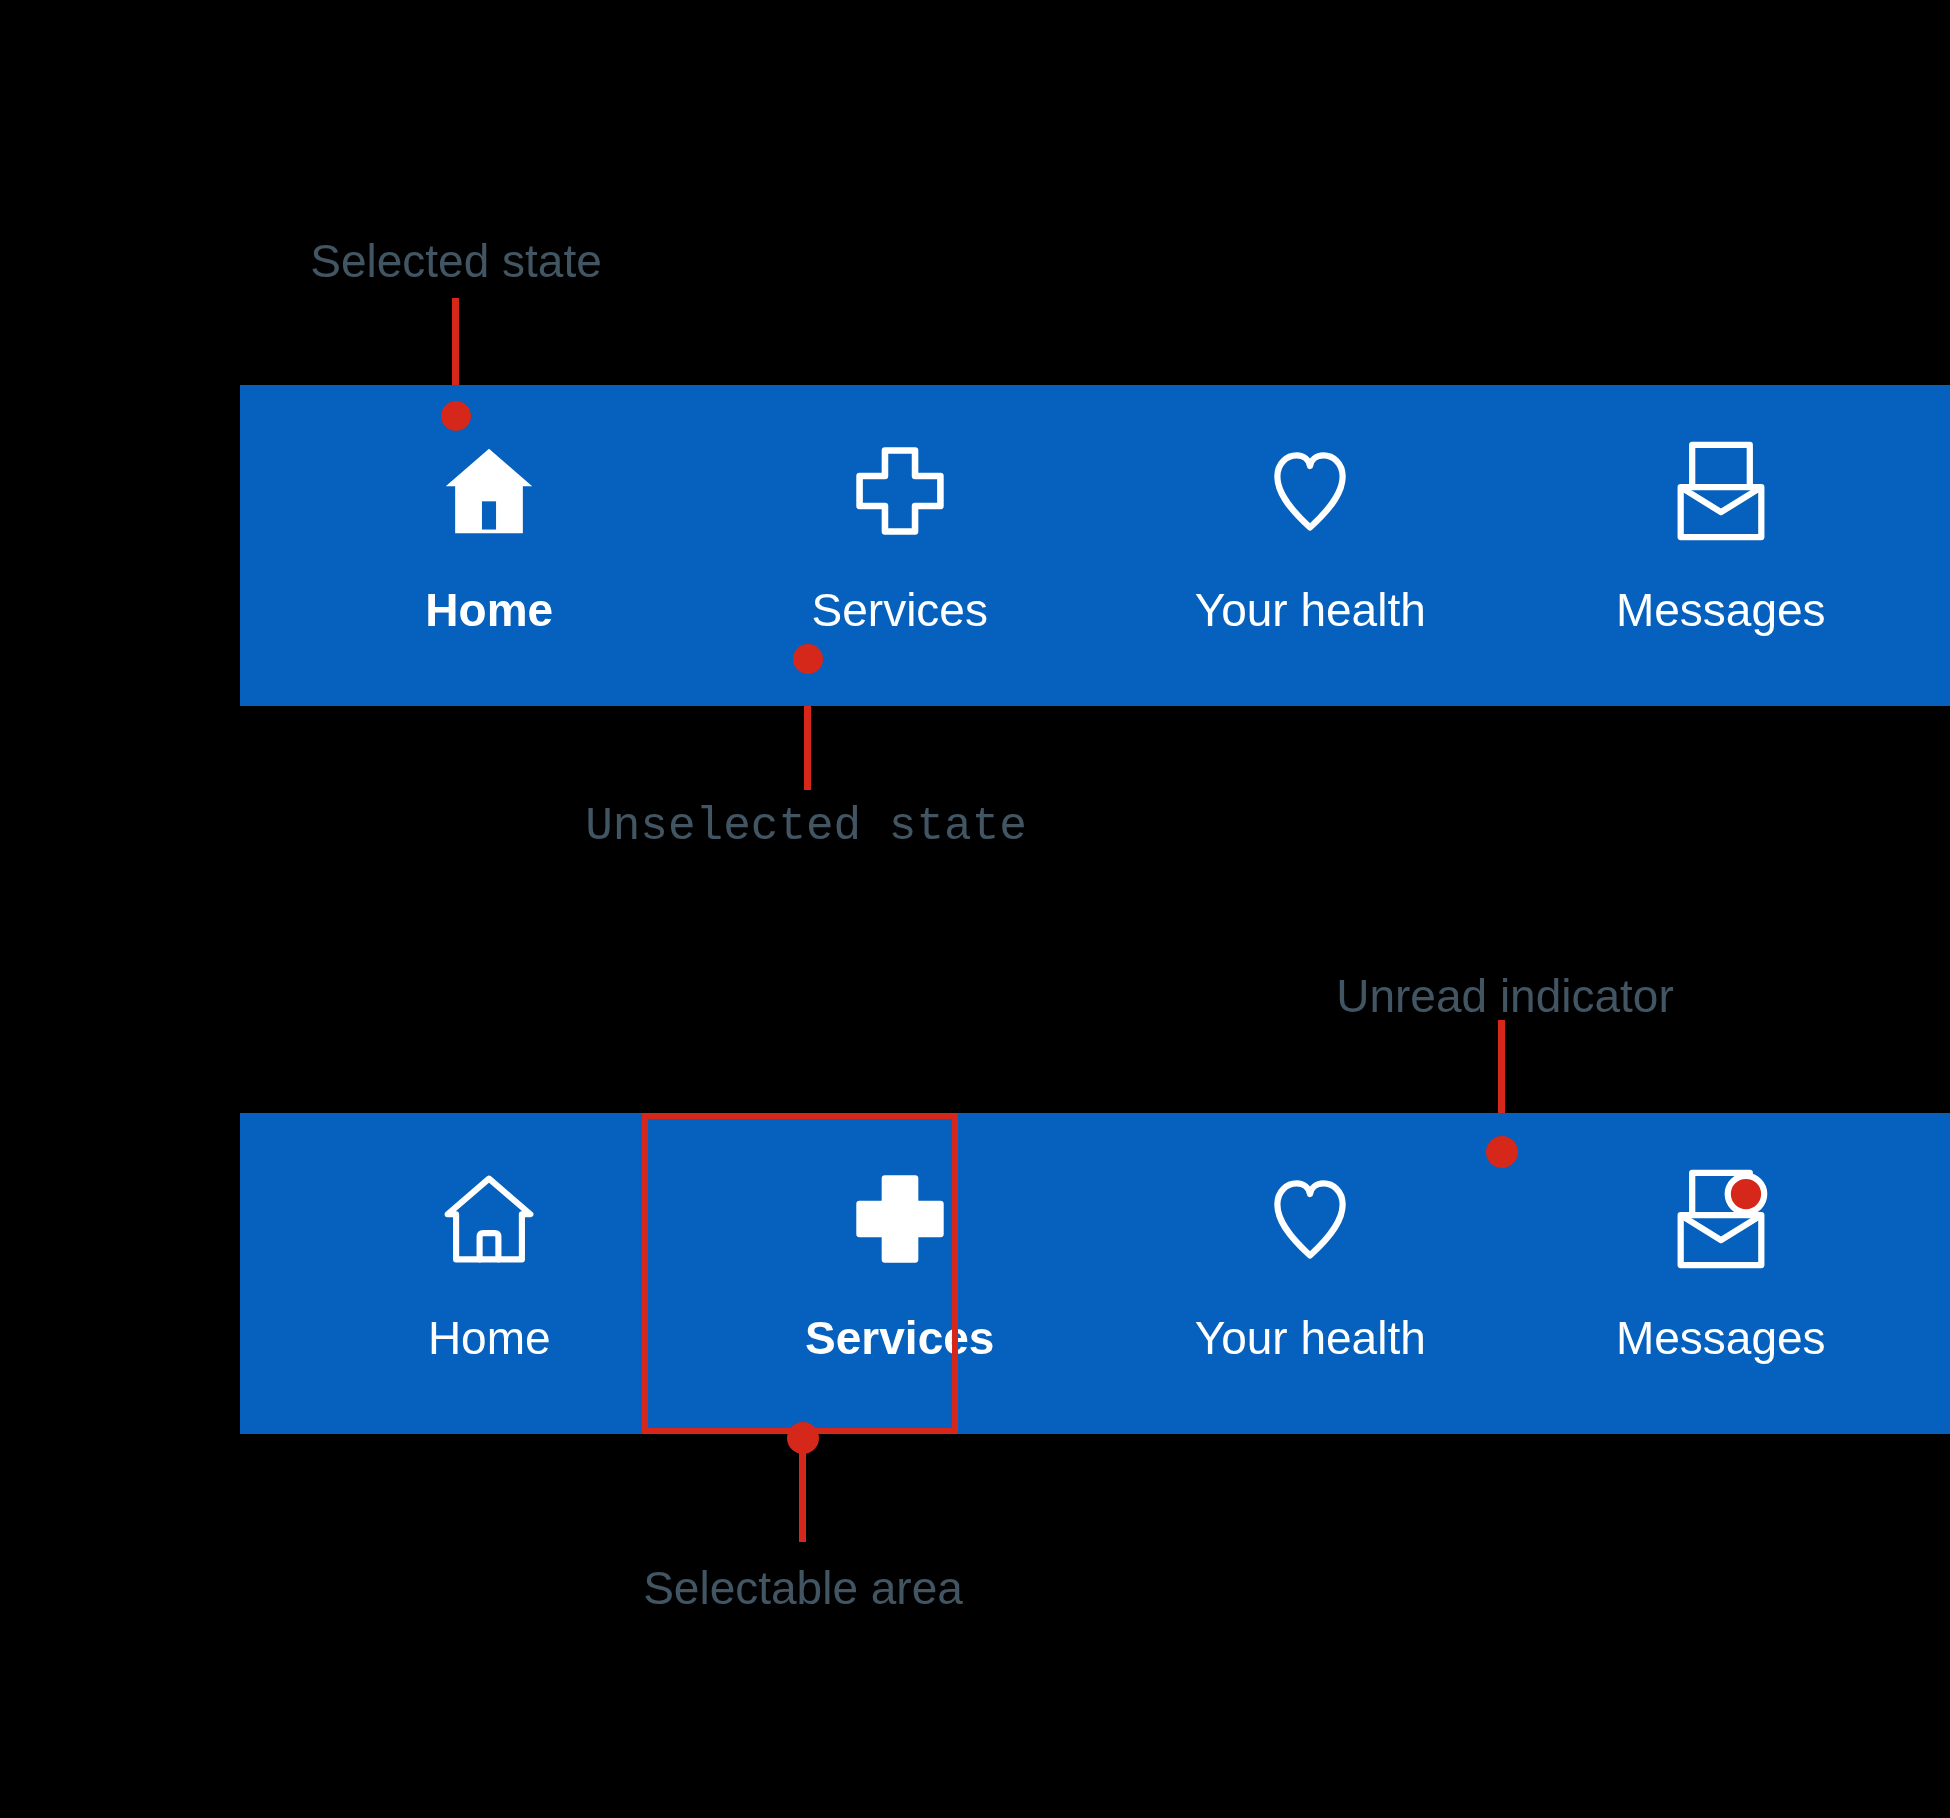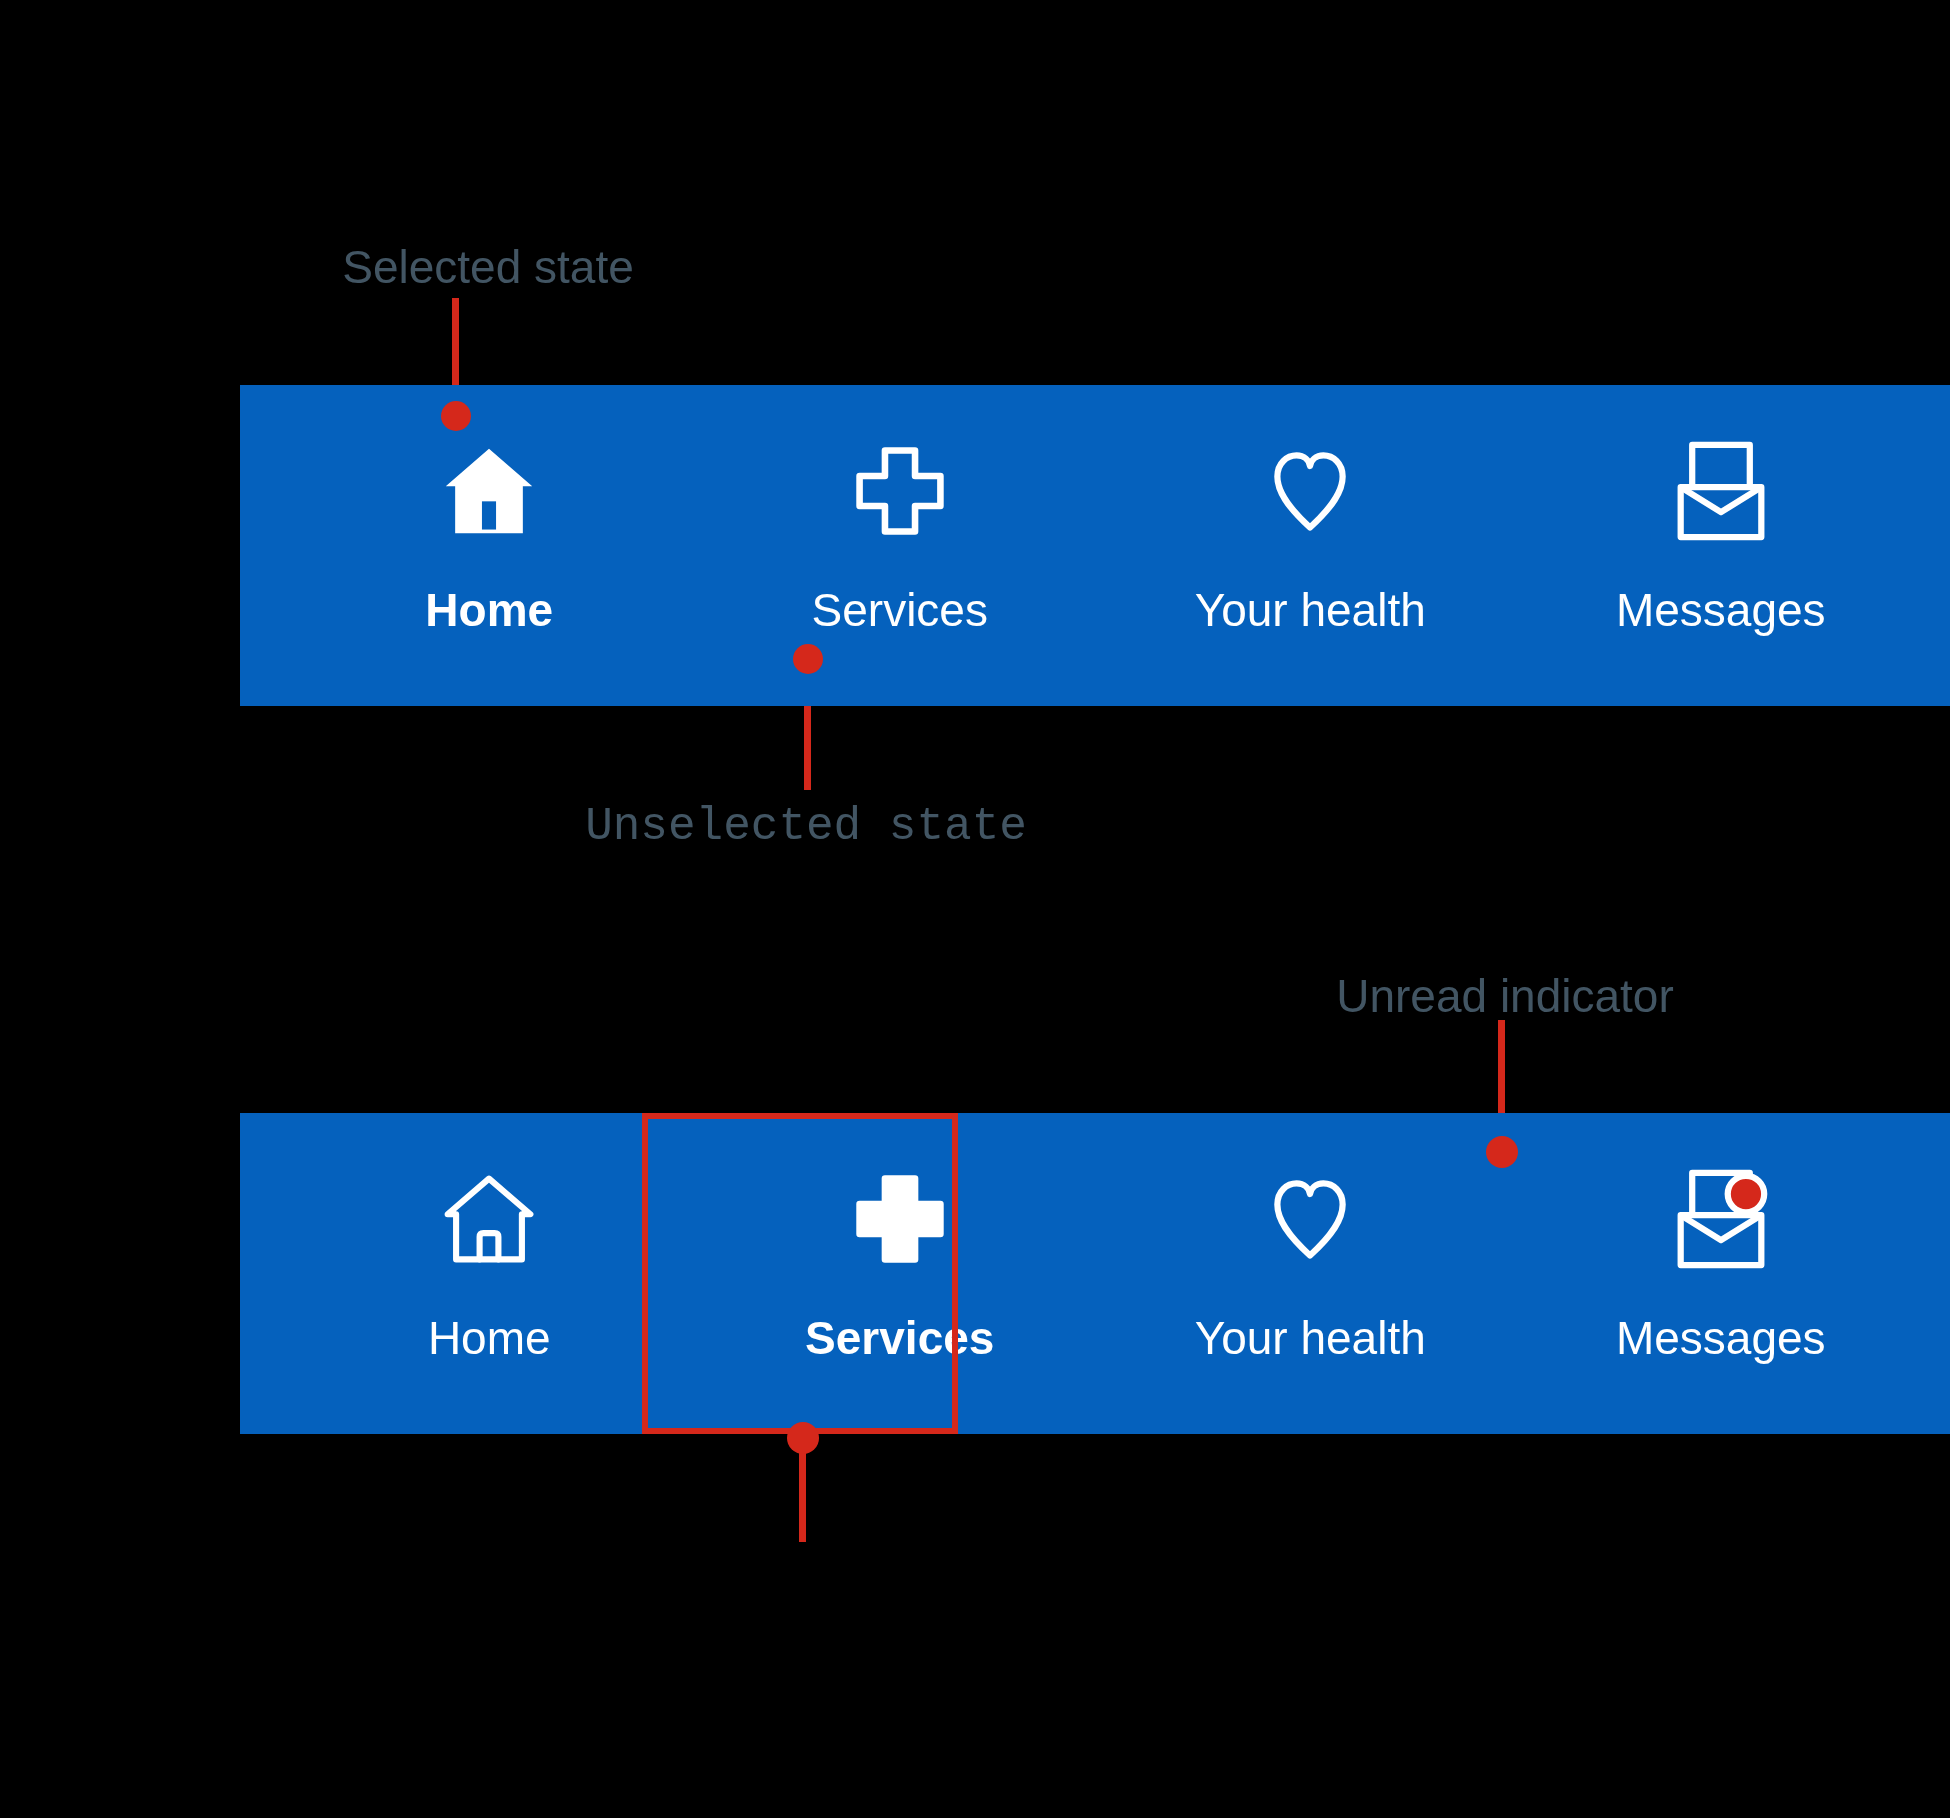--- a/index.html
+++ b/index.html
@@ -188,17 +188,18 @@
     </div>
 
     <div class="select-box"></div>
   </nav>
 
   <div class="ann-dot r15" style="left:441px; top:401px;"></div>
   <div class="ann-dot r15" style="left:793px; top:644px;"></div>
   <div class="ann-dot r16" style="left:1486px; top:1136px;"></div>
   <div class="ann-dot r16" style="left:787px; top:1422px;"></div>
 
-  <div class="ann-label" style="left:456px; top:240px;margin-left:32px;">Selected state</div>
+  <div class="ann-label" style="left:456px; top:234px;">Selected state</div>
   <div class="ann-label" style="left:806px; top:800px;font-family:Liberation Mono, monospace;">Unselected state</div>
   <div class="ann-label" style="left:1505px; top:969px;">Unread indicator</div>
+  <div class="ann-label" style="left:803px; top:1561px;">Selectable area</div>
 
 </div>
 
 </body></html>

